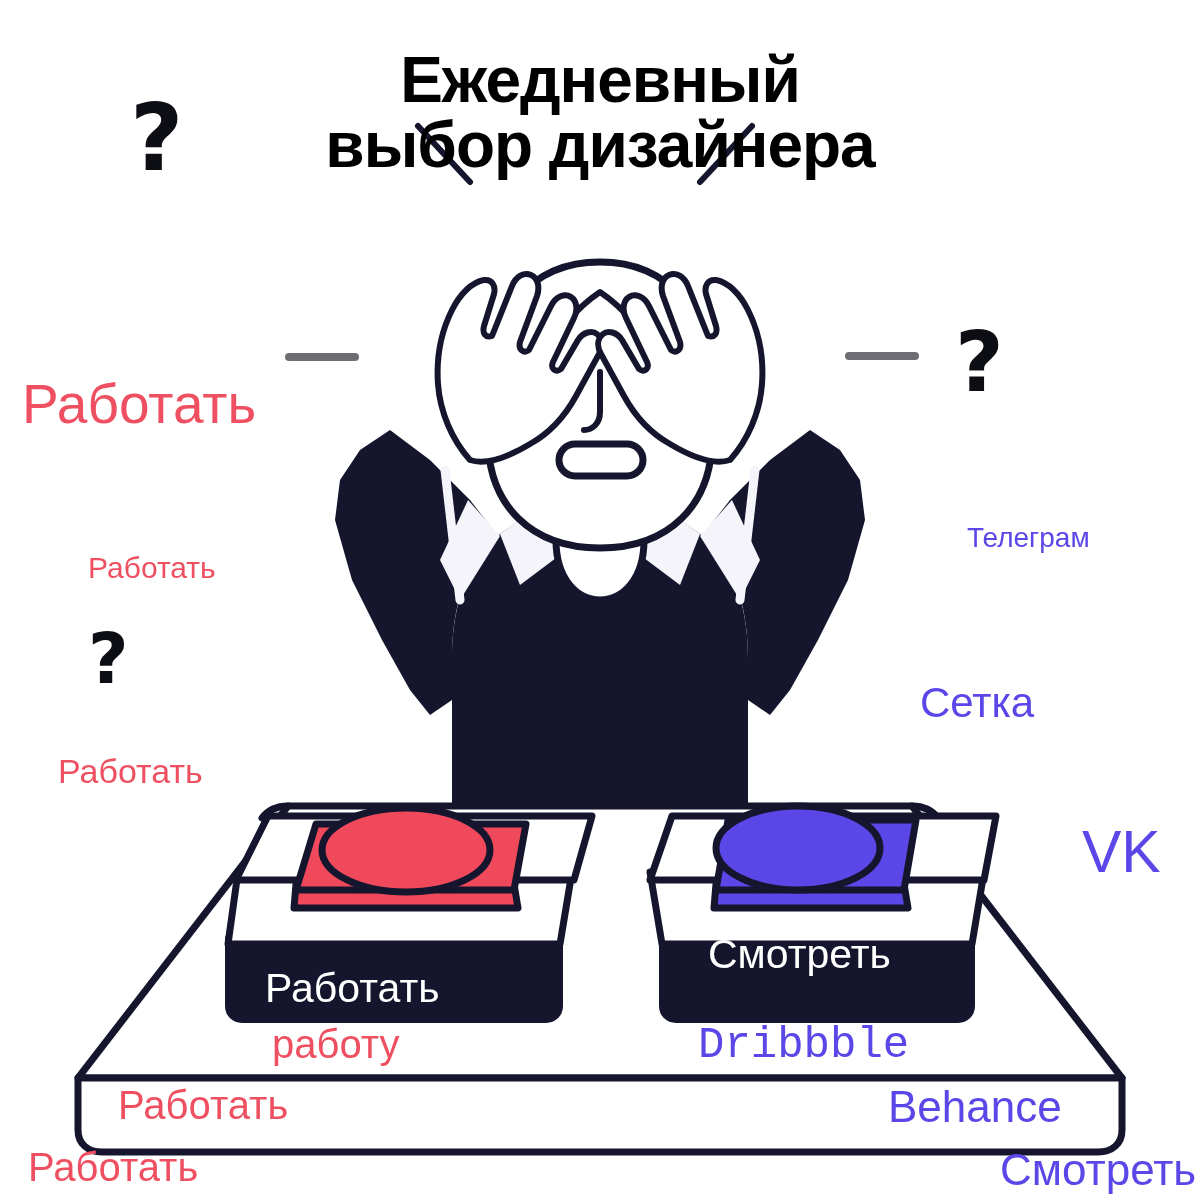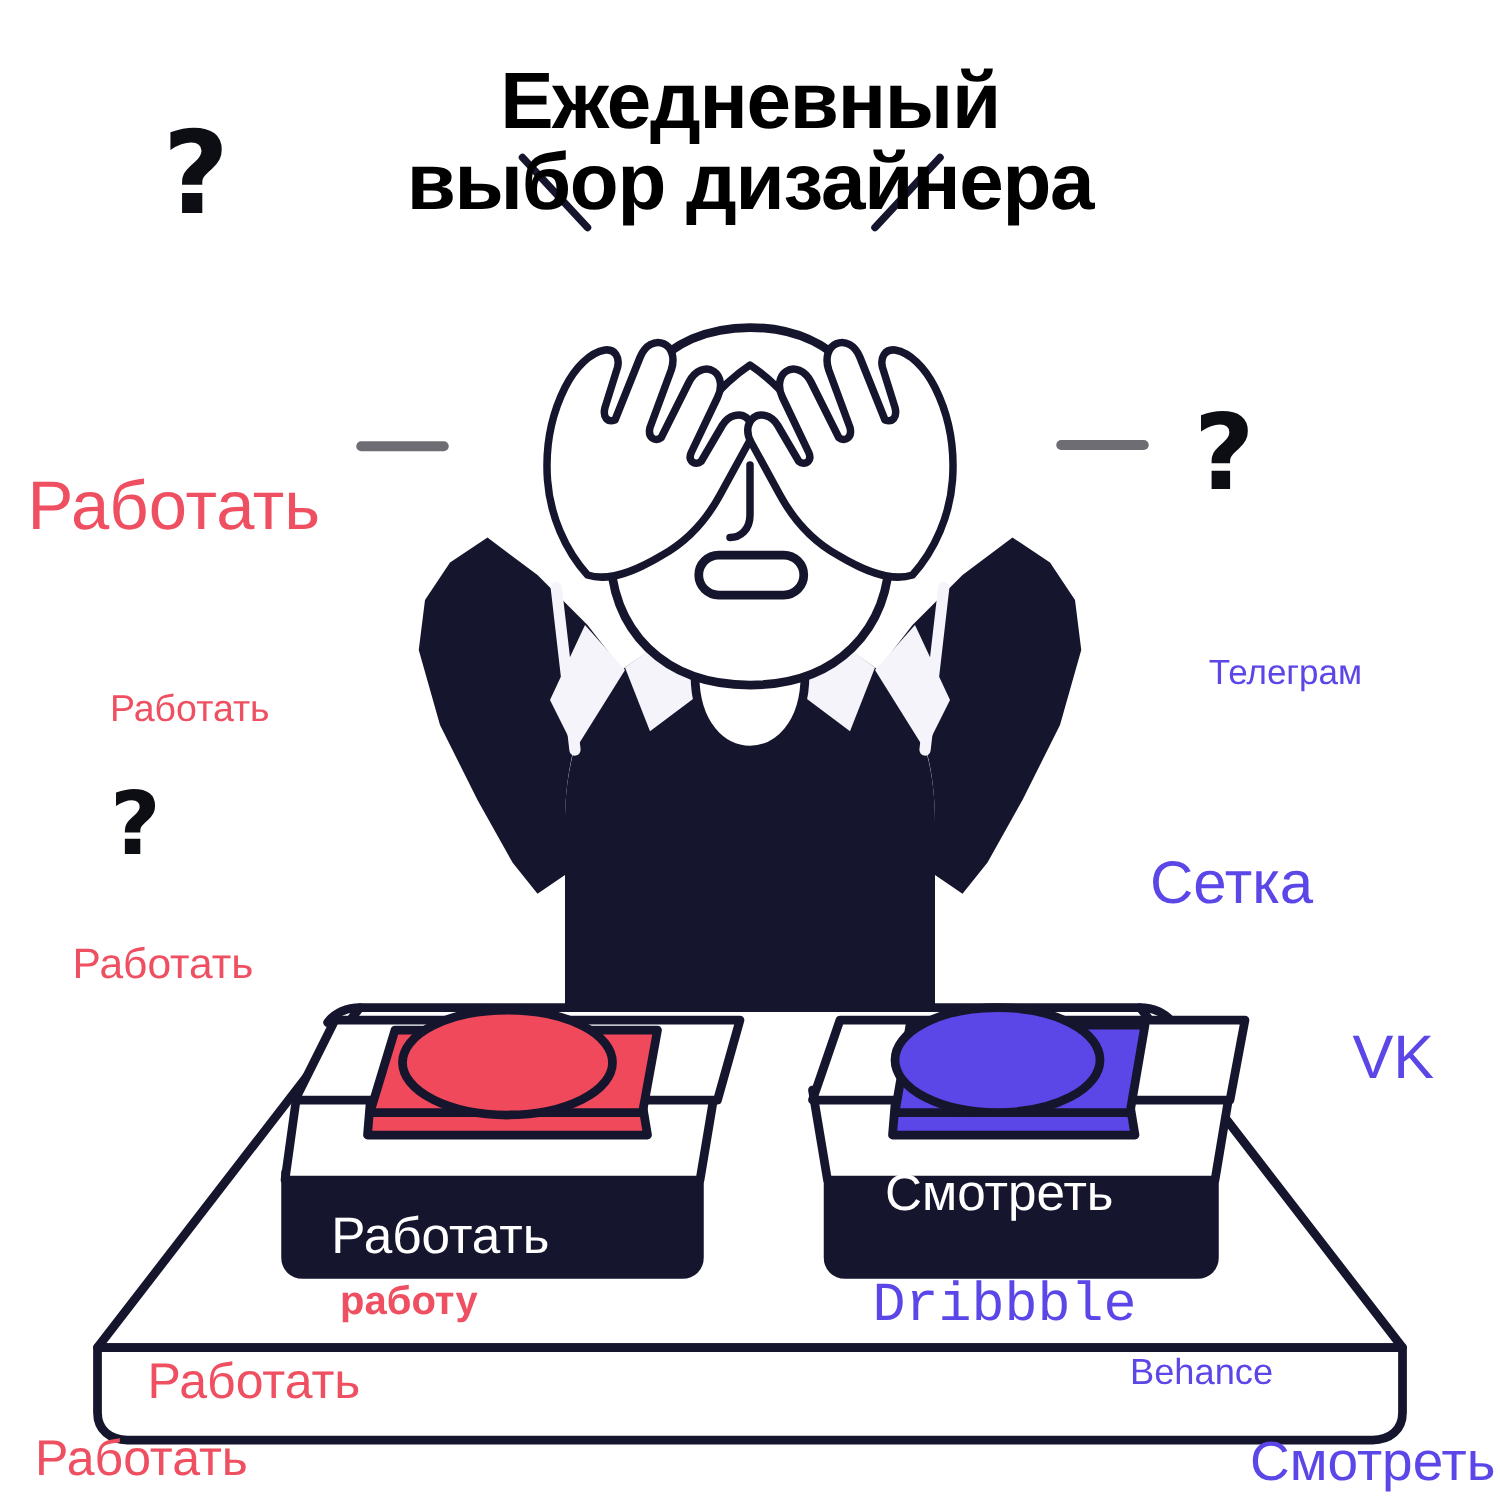--- a/index.html
+++ b/index.html
@@ -265,28 +265,28 @@
   <div class="title">Ежедневный
 выбор дизайнера</div>
 
   <div class="btn-caption" id="cap0" style="left: 265px; top: 965px;">Работать</div>
   <div class="btn-caption" id="cap1" style="left: 708px; top: 931px;">Смотреть</div>
 
   <div id="float-layer">
       <div class="lbl red" style="left: 22px; top: 372px; font-size: 55px;">Работать</div>
       <div class="lbl red" style="left: 88px; top: 551px; font-size: 30px;">Работать</div>
       <div class="lbl red" style="left: 58px; top: 752px; font-size: 34px;">Работать</div>
-      <div class="lbl red" style="left: 272px; top: 1022px; font-size: 32px; font-weight: bold;">работу</div>
+      <div class="lbl red" style="left: 272px; top: 1022px; font-size: 40px;">работу</div>
       <div class="lbl red" style="left: 118px; top: 1083px; font-size: 40px;">Работать</div>
       <div class="lbl red" style="left: 28px; top: 1145px; font-size: 40px;">Работать</div>
       <div class="lbl purple" style="left: 967px; top: 522px; font-size: 28px;">Телеграм</div>
-      <div class="lbl purple" style="left: 920px; top: 679px; font-size: 48px;">Сетка</div>
-      <div class="lbl purple" style="left: 1082px; top: 818px; font-size: 49px;">VK</div>
+      <div class="lbl purple" style="left: 920px; top: 679px; font-size: 42px;">Сетка</div>
+      <div class="lbl purple" style="left: 1082px; top: 818px; font-size: 59px;">VK</div>
       <div class="lbl purple" style="left: 698px; top: 1020px; font-size: 44px; font-family: Liberation Mono, monospace;">Dribbble</div>
-      <div class="lbl purple" style="left: 888px; top: 1082px; font-size: 29px; margin-left: 16px;">Behance</div>
+      <div class="lbl purple" style="left: 888px; top: 1082px; font-size: 44px;">Behance</div>
       <div class="lbl purple" style="left: 1000px; top: 1145px; font-size: 44px;">Смотреть</div>
       <div class="qmark" style="left: 130px; top: 93px; font-size: 92px;">?</div>
       <div class="qmark" style="left: 88px; top: 624px; font-size: 70px;">?</div>
       <div class="qmark" style="left: 955px; top: 320px; font-size: 84px;">?</div>
       <div class="dash" style="left: 285px; top: 353px; width: 74px;"></div>
       <div class="dash" style="left: 845px; top: 352px; width: 74px;"></div>
     </div>
 
 </div>
 

